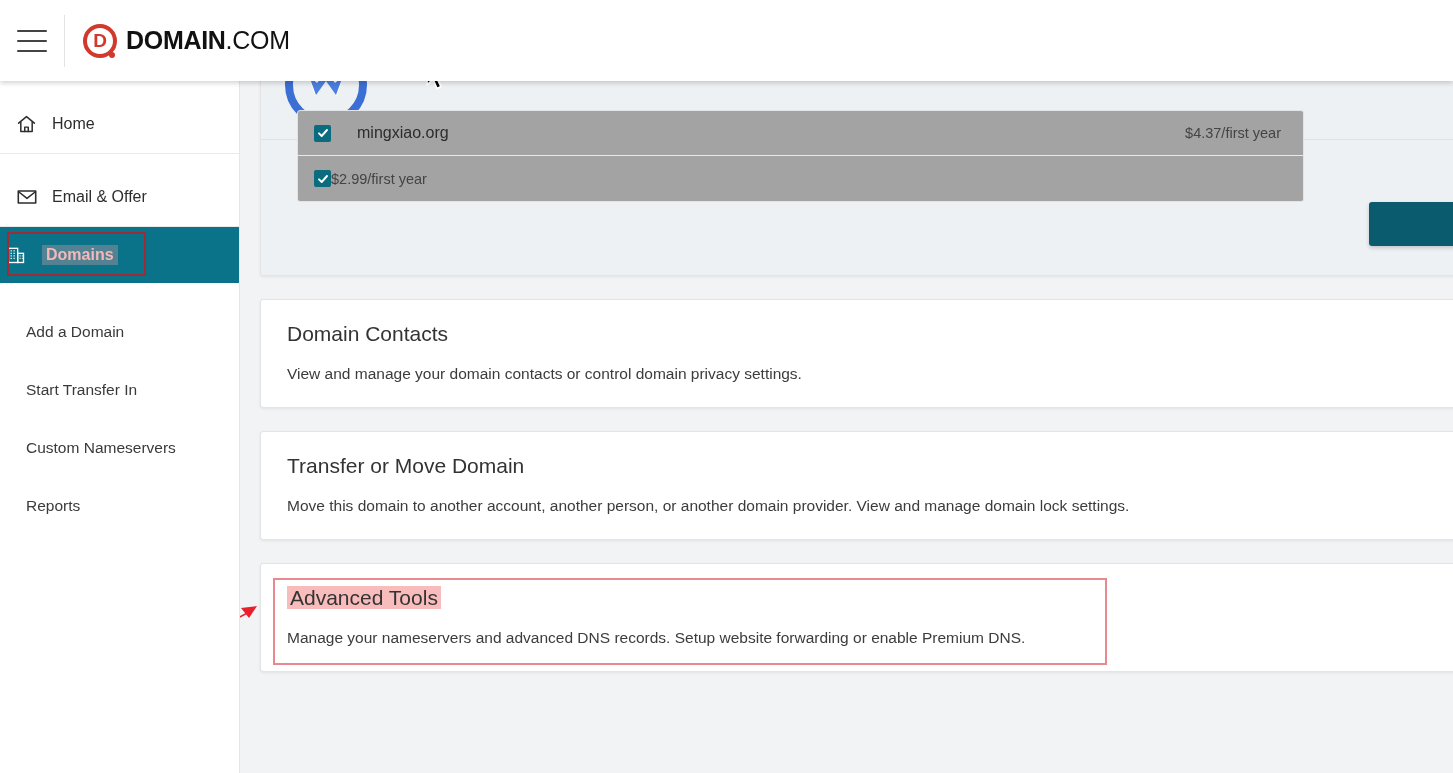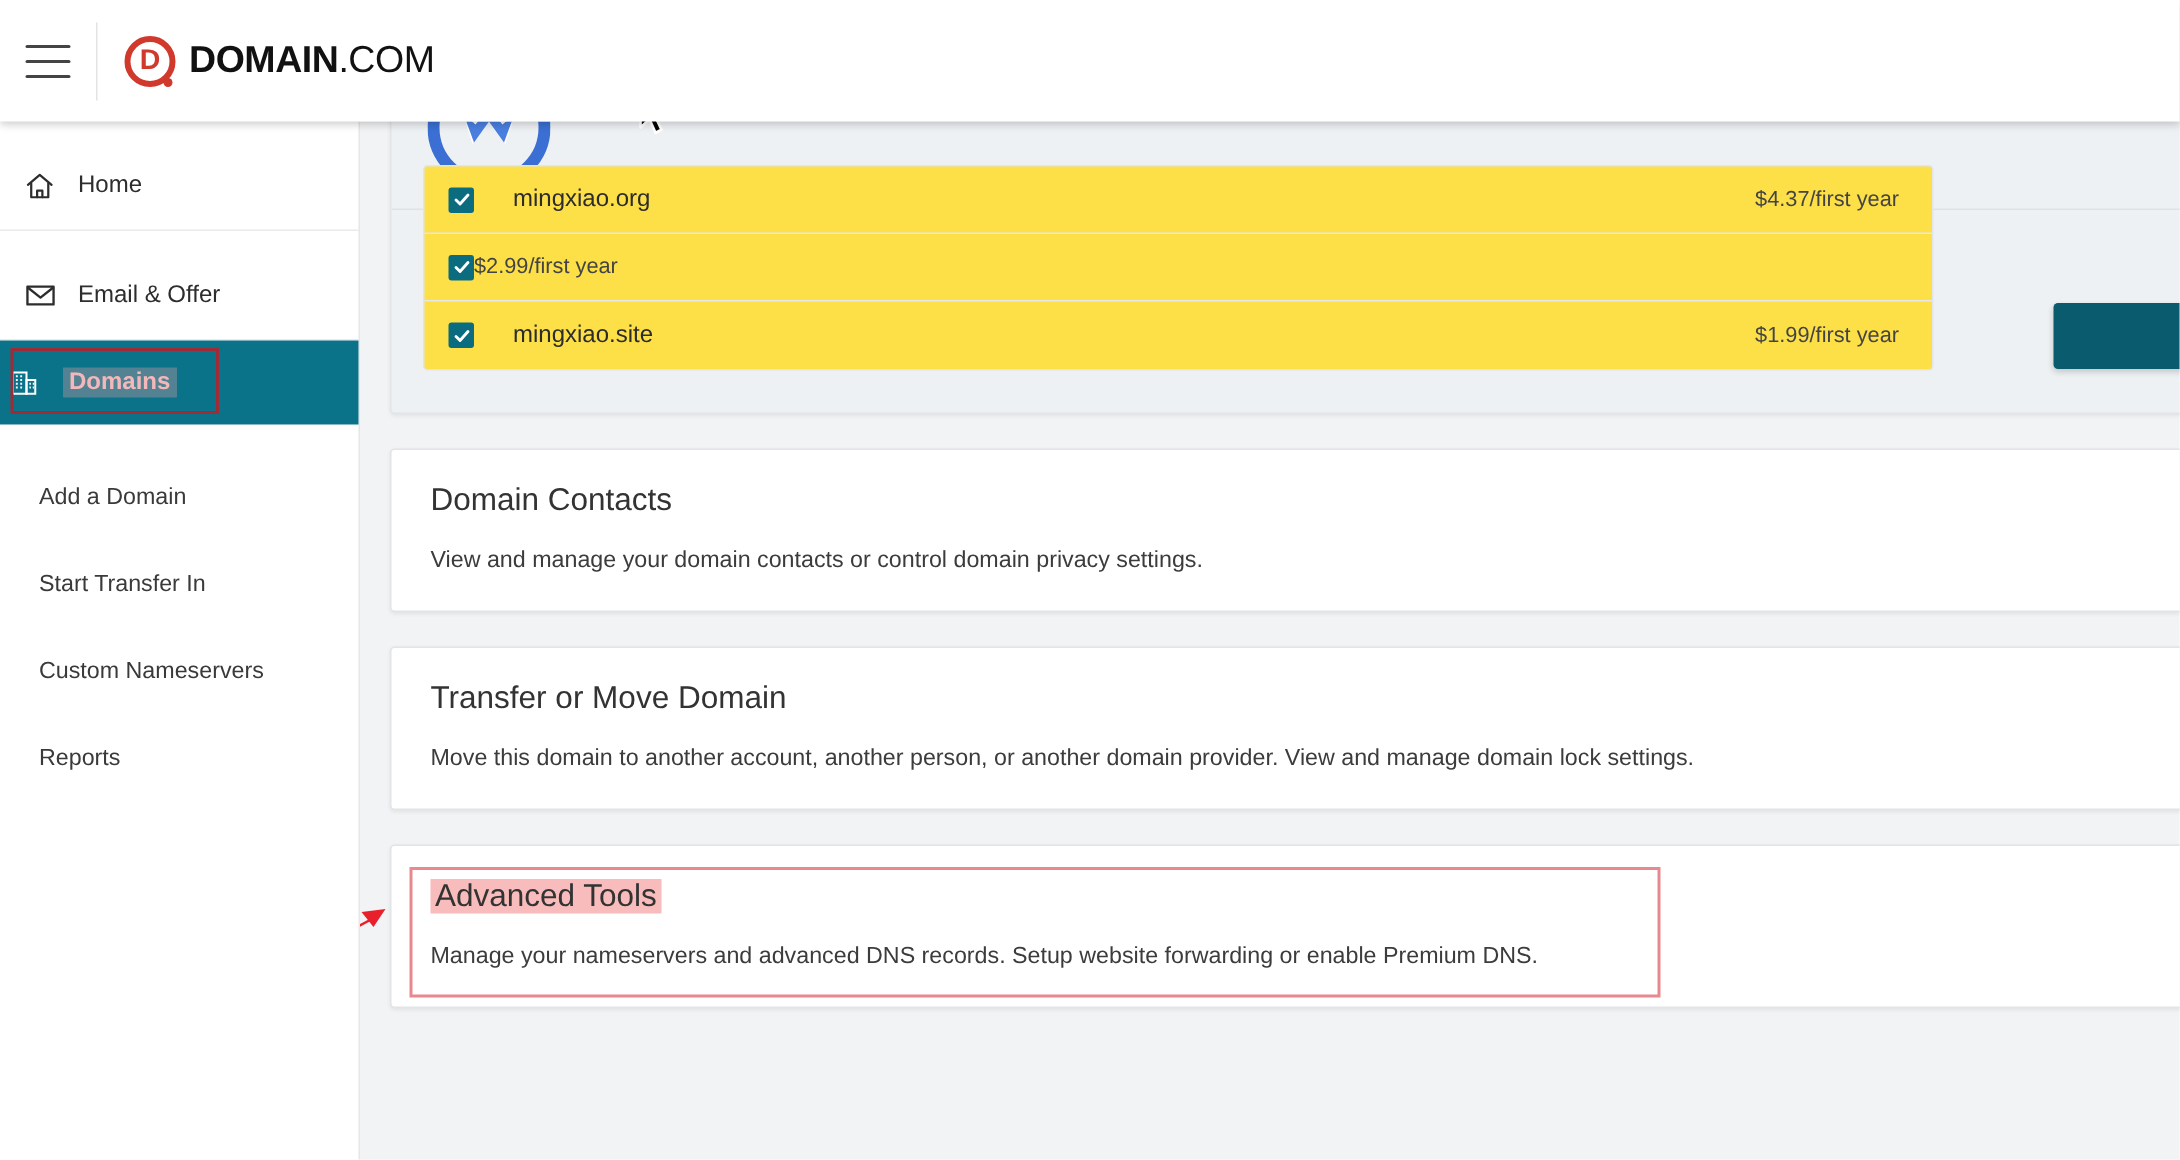--- a/index.html
+++ b/index.html
@@ -143,23 +143,23 @@
     margin-top: -80px;
     overflow: hidden;
   }
   .promo-head { display: flex; align-items: flex-start; padding: 80px 0 0 0; position: relative; height: 137px; }
   .promo-badge {
     width: 82px; height: 82px; margin-left: 24px; margin-top: -38px; position: relative; flex: none;
   }
   .promo-divider { height:1px; background:#e0e3e6; margin: 0; }
 
   .dom-list {
-    position: absolute; left: 21px; top: 108px;
+    position: absolute; left: 36px; top: 108px;
     width: 1007px;
-    background: #fde047;
+    background: #a3a3a3;
     border: 1px solid #e2e4e7;
     border-radius: 3px;
   }
   .dom-row {
     height: 45px; display: flex; align-items: center;
     border-bottom: 1px solid #e6e8ea;
     padding: 0 22px 0 16px;
   }
   .dom-row:last-child { border-bottom: none; }
   .dom-name { font-size: 16px; color: #2c2c2c; margin-left: 26px; flex: 1; }
@@ -293,29 +293,20 @@
           <span class="dom-price">$4.37/first year</span>
         </div>
         <div class="dom-row">
           <span class="cbx">
             <svg width="12" height="12" viewBox="0 0 12 12" fill="none" stroke="#ffffff" stroke-width="1.9" stroke-linecap="round" stroke-linejoin="round">
                 <path d="M2 6.3 L4.7 9 L10 3"></path>
               </svg>
           </span>
           <span class="dom-price">$2.99/first year</span>
         </div>
-        <div class="dom-row">
-          <span class="cbx">
-            <svg width="12" height="12" viewBox="0 0 12 12" fill="none" stroke="#ffffff" stroke-width="1.9" stroke-linecap="round" stroke-linejoin="round">
-                <path d="M2 6.3 L4.7 9 L10 3"></path>
-              </svg>
-          </span>
-          <span class="dom-name">mingxiao.site</span>
-          <span class="dom-price">$1.99/first year</span>
-        </div>
       </div>
 
       <div class="cta-btn"></div>
     </div>
 
     <div class="card">
       <div class="card-title">Domain Contacts</div>
       <div class="card-desc">View and manage your domain contacts or control domain privacy settings.</div>
     </div>
 

